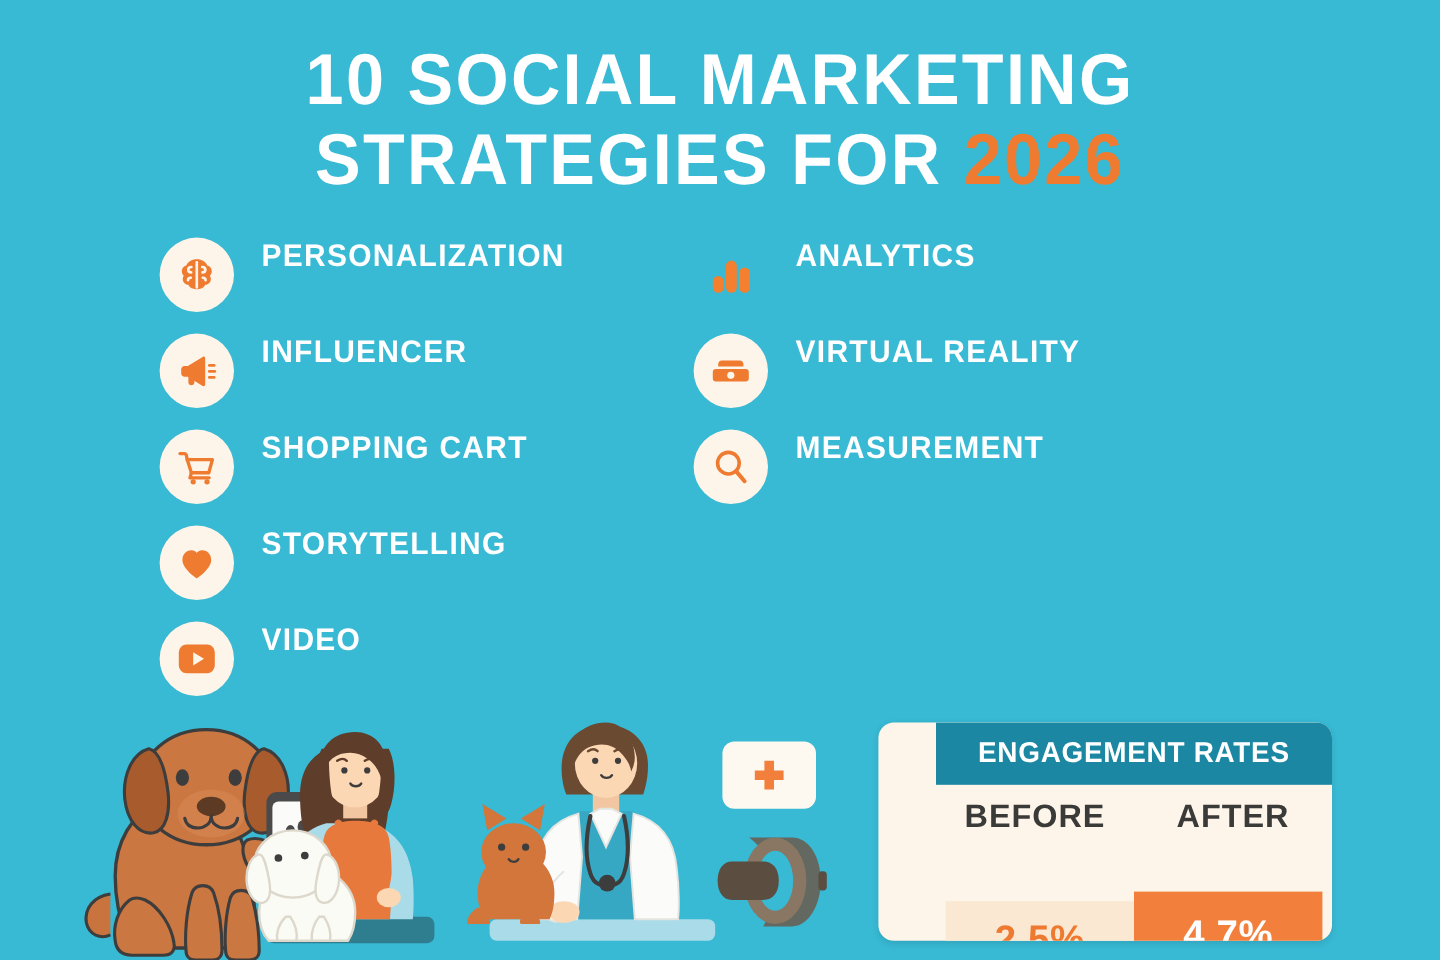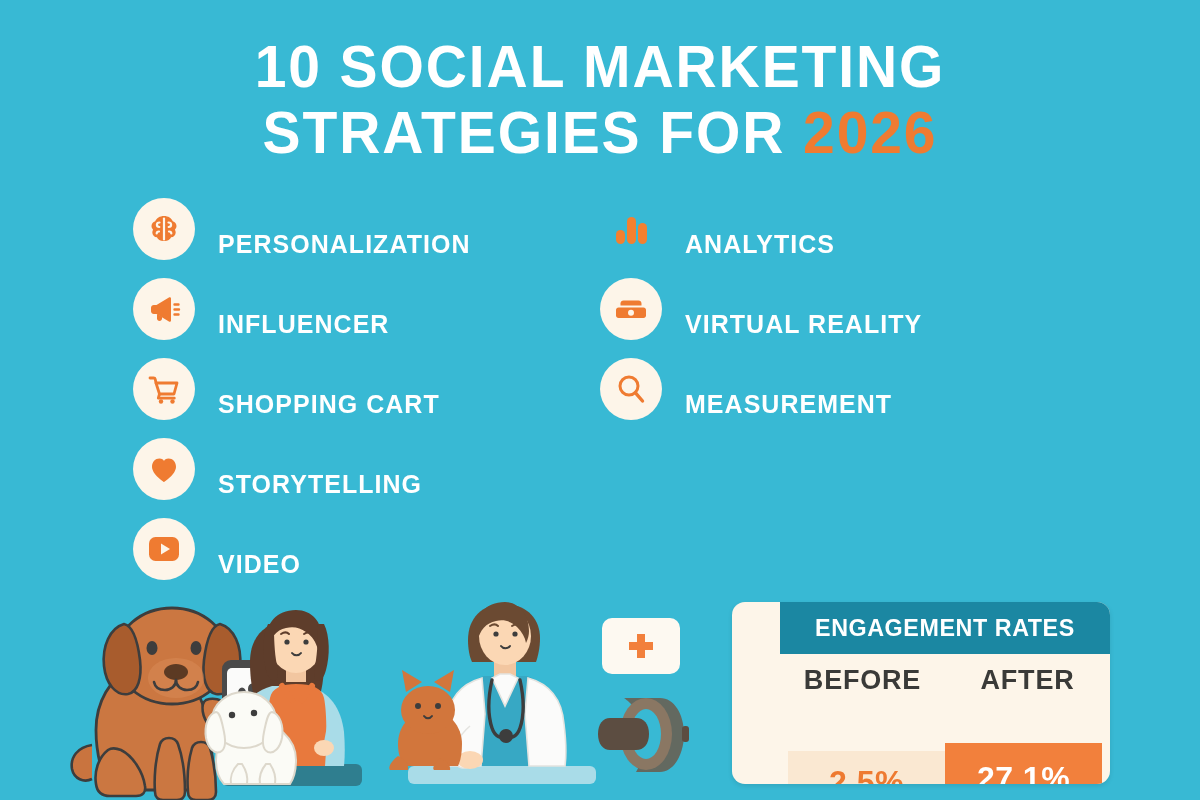--- a/index.html
+++ b/index.html
@@ -23,23 +23,23 @@
     line-height:66px;
     color:#ffffff;
     text-transform:uppercase;
     transform:scaleX(.95);
   }
   .title-line .accent{color:#ef7b31;}
 
   
   .col{position:absolute;}
   .col-left{left:133px;top:198px;}
-  .col-right{left:600px;top:198px;}
+  .col-right{left:578px;top:198px;}
   .srow{
-    display:flex;align-items:flex-end;height:62px;margin-bottom:18px;
+    display:flex;align-items:flex-start;height:62px;margin-bottom:18px;
   }
   .ico-wrap{
     width:62px;height:62px;border-radius:50%;
     background:#fdf5e9;
     display:flex;align-items:center;justify-content:center;
     flex:0 0 62px;
   }
   .ico-wrap.nobg{background:transparent;}
   .srow .lbl{
     margin-left:23px;
@@ -355,18 +355,18 @@
       </div>
       <div class="card-col">
         <div class="hd">AFTER</div>
       </div>
     </div>
     <div class="bars">
       <div class="bar bar-before">
         <span class="v">2.5%</span>
       </div>
       <div class="bar bar-after">
-        <span class="v">27.1%</span>
+        <span class="v">4.7%</span>
       </div>
     </div>
   </div>
 
 </div>
 
 </body></html>

